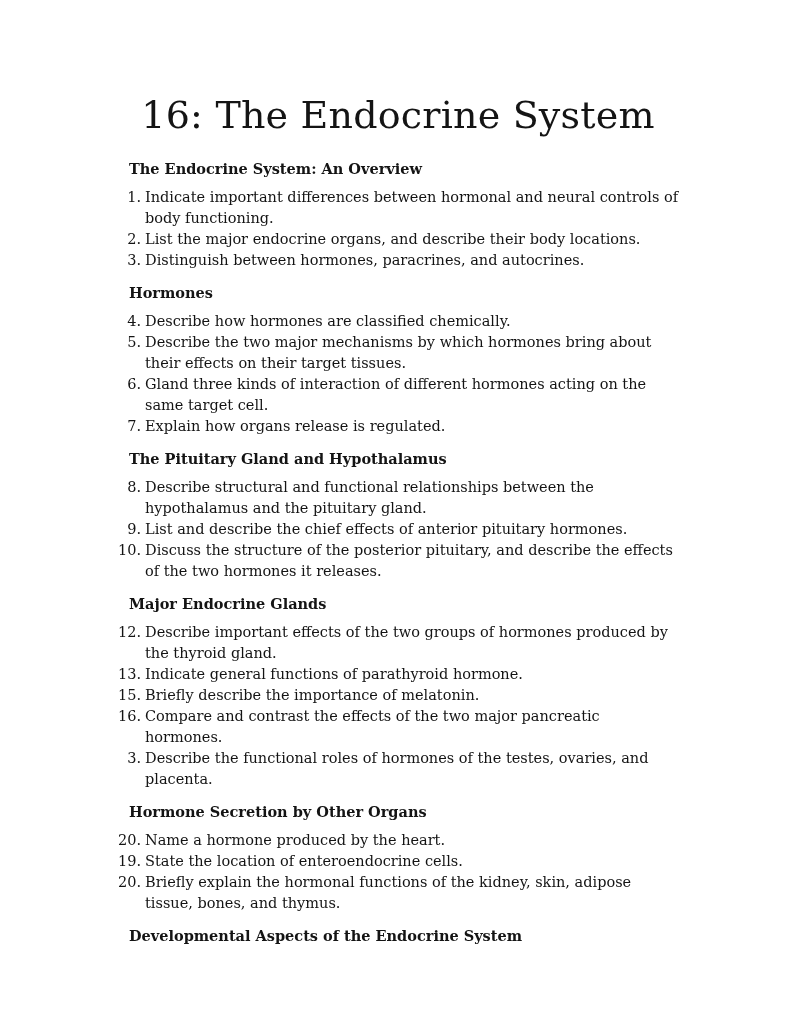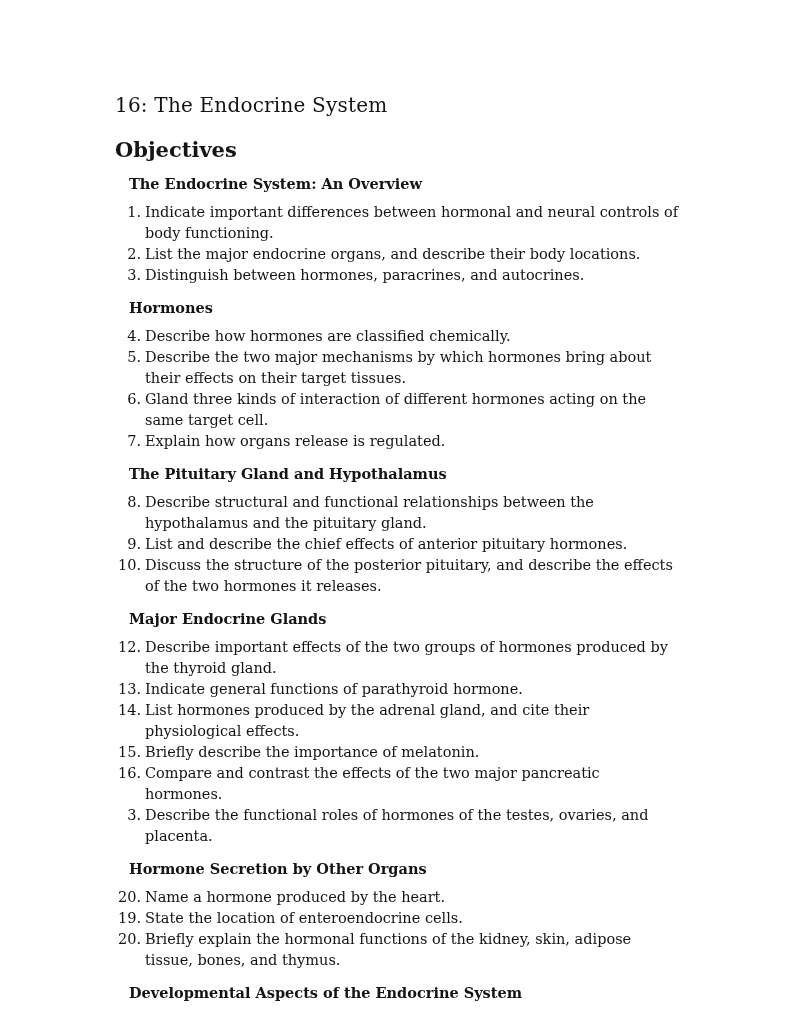--- a/index.html
+++ b/index.html
@@ -15,25 +15,26 @@
     overflow: hidden;
   }
   .page {
     box-sizing: border-box;
     width: 791px;
     height: 1024px;
     padding: 94px 110px 0 115px;
     background: #ffffff;
   }
   h1.doc-title {
-    font-size: 20px;
+    font-size: 38px;
     font-weight: 400;
     line-height: 1.15;
     margin: 0 0 21px 0;
     letter-spacing: 0.2px;
+    text-align: center;
   }
   h2.section-heading {
     font-size: 21px;
     font-weight: 700;
     line-height: 1.15;
     margin: 0 0 11px 0;
   }
   h3.group-heading {
     font-size: 14.5px;
     font-weight: 700;
@@ -56,21 +57,20 @@
     width: 540px;
   }
 </style>
 </head>
 <body>
 
 <div class="page">
 
   <h1 class="doc-title">16: The Endocrine System</h1>
 
-  <h2 class="section-heading">Objectives</h2>
 
   <h3 class="group-heading">The Endocrine System: An Overview</h3>
   <div class="objective-item">
     <span class="num">1.</span>
     <span class="txt">Indicate important differences between hormonal and neural controls of body functioning.</span>
   </div>
   <div class="objective-item">
     <span class="num">2.</span>
     <span class="txt">List the major endocrine organs, and describe their body locations.</span>
   </div>
@@ -114,24 +114,20 @@
   <h3 class="group-heading">Major Endocrine Glands</h3>
   <div class="objective-item">
     <span class="num">12.</span>
     <span class="txt">Describe important effects of the two groups of hormones produced by the thyroid gland.</span>
   </div>
   <div class="objective-item">
     <span class="num">13.</span>
     <span class="txt">Indicate general functions of parathyroid hormone.</span>
   </div>
   <div class="objective-item">
-    <span class="num">14.</span>
-    <span class="txt">List hormones produced by the adrenal gland, and cite their physiological effects.</span>
-  </div>
-  <div class="objective-item">
     <span class="num">15.</span>
     <span class="txt">Briefly describe the importance of melatonin.</span>
   </div>
   <div class="objective-item">
     <span class="num">16.</span>
     <span class="txt">Compare and contrast the effects of the two major pancreatic hormones.</span>
   </div>
   <div class="objective-item">
     <span class="num">3.</span>
     <span class="txt">Describe the functional roles of hormones of the testes, ovaries, and placenta.</span>

